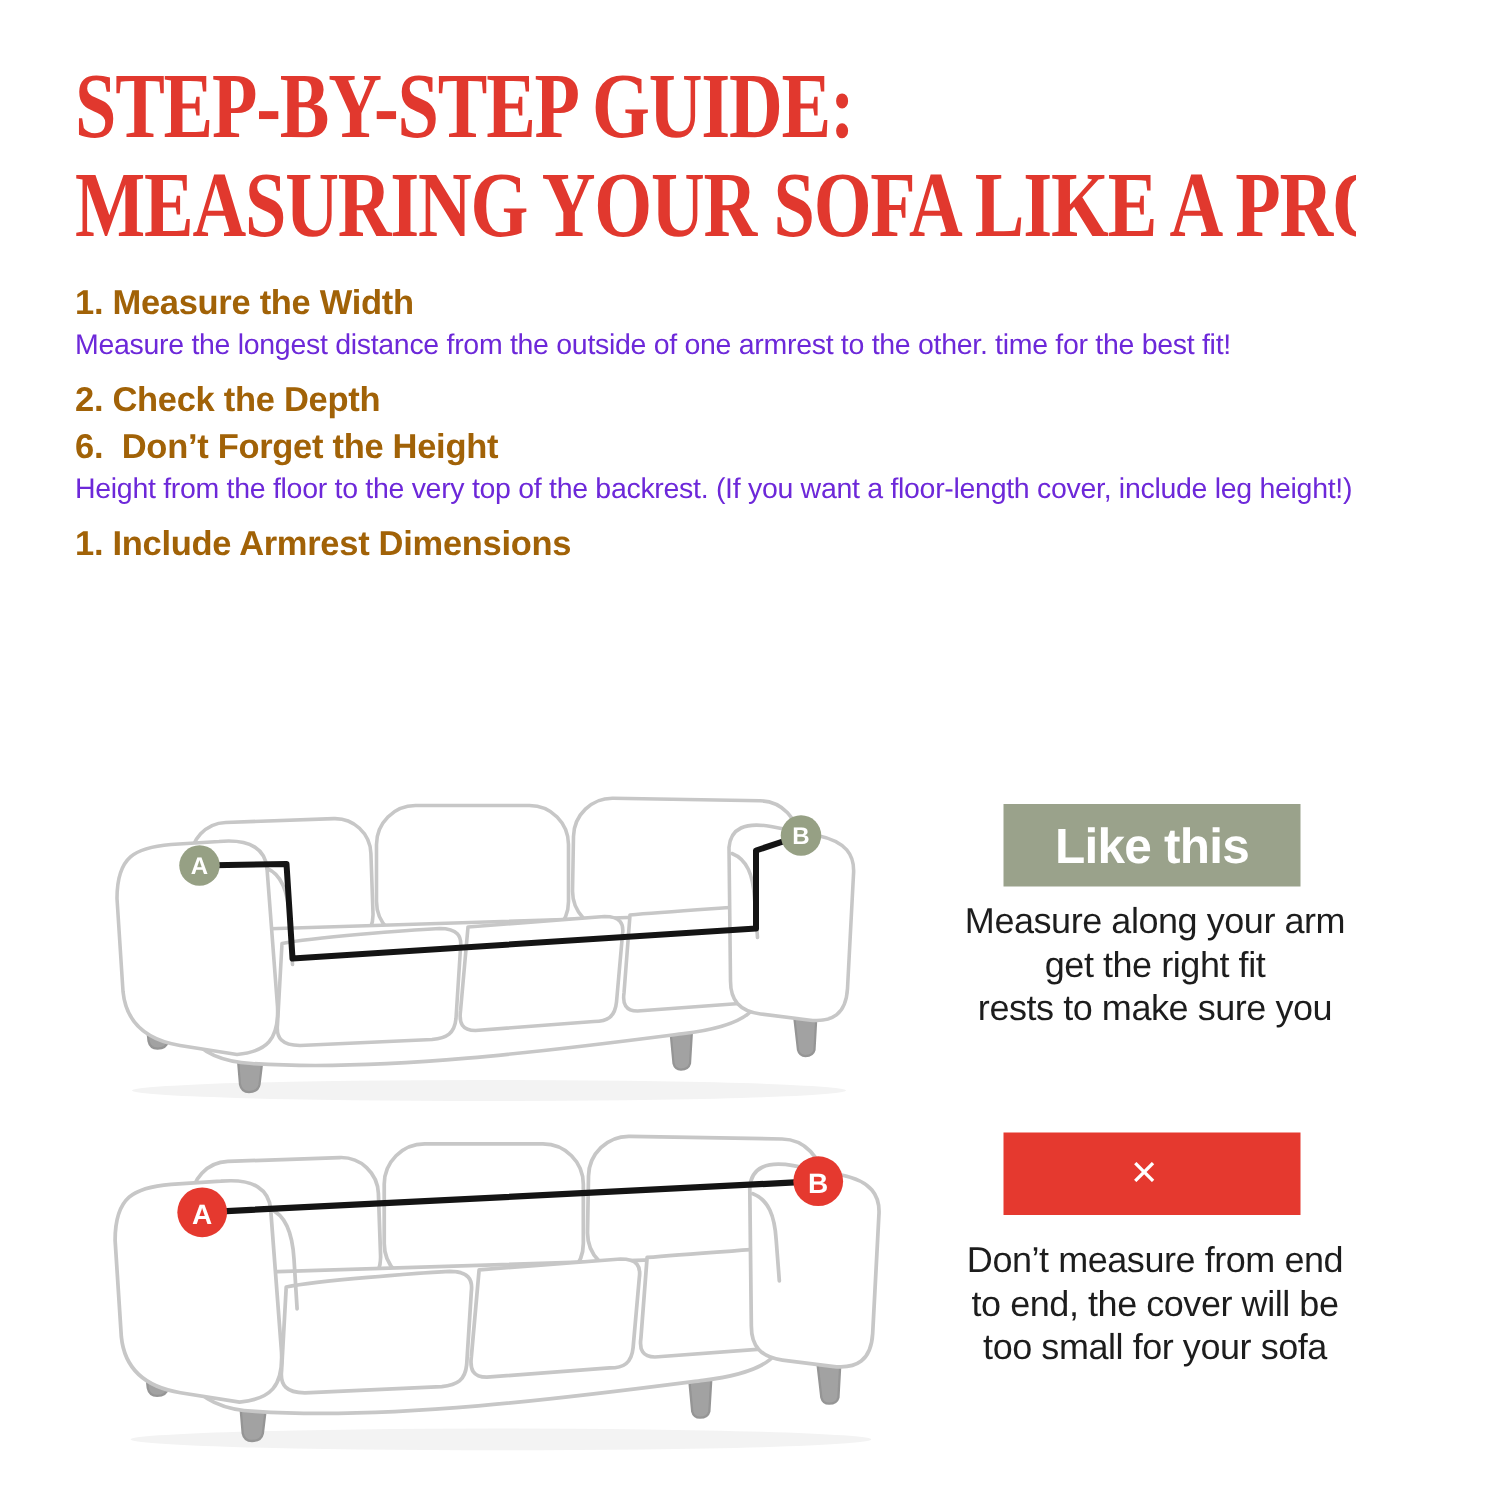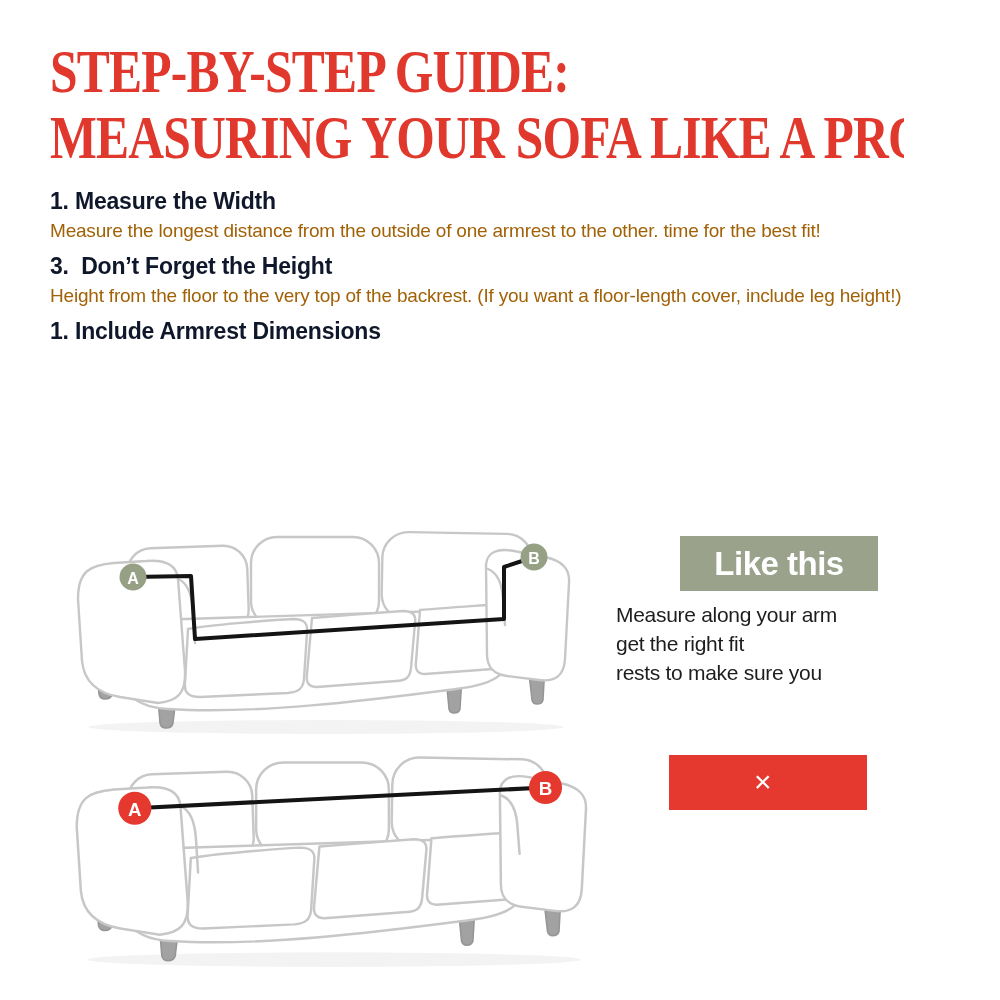--- a/index.html
+++ b/index.html
@@ -33,30 +33,30 @@
   }
 
   
   .steps {
     position: absolute;
     left: 50px;
     top: 188px;
     width: 920px;
   }
   .step-heading {
-    color: #0f172a;
+    color: #a16207;
     font-size: 23px;
     font-weight: 700;
     line-height: 26px;
     margin-bottom: 5px;
     white-space: pre-wrap;
     letter-spacing: -0.2px;
   }
   .step-body {
-    color: #a16207;
+    color: #6d28d9;
     font-size: 19px;
     line-height: 23px;
     margin-bottom: 11px;
     letter-spacing: -0.2px;
   }
 
   
   .sofa-svg { position: absolute; }
   .sofa-like { left: 58px; top: 521px; width: 540px; height: 216px; }
   .sofa-not  { left: 56px; top: 744px; width: 560px; height: 228px; }
@@ -67,36 +67,37 @@
     width: 198px;
     height: 55px;
     display: flex;
     align-items: center;
     justify-content: center;
     color: #ffffff;
     font-size: 33px;
     font-weight: 700;
     letter-spacing: -0.5px;
   }
-  .badge-like { left: 669px; top: 536px; background: #9aa28b; margin-left: 11px; }
+  .badge-like { left: 669px; top: 536px; background: #9aa28b; }
   .badge-not  { left: 669px; top: 755px; background: #e5392f; }
   .badge-not .x-glyph {
     font-weight: 400;
     font-size: 30px;
     margin-right: 11px;
     position: relative;
     top: -1px;
   }
 
   
   .caption {
     position: absolute;
     width: 308px;
+    text-align: center;
     color: #1d1d1d;
-    font-size: 21px;
+    font-size: 24px;
     line-height: 29px;
     letter-spacing: -0.3px;
   }
   .caption-like { left: 616px; top: 600px; }
   .caption-not  { left: 616px; top: 826px; }
 </style>
 </head>
 <body>
 
 <div class="canvas">
@@ -105,23 +106,24 @@
     <span class="tline">STEP-BY-STEP GUIDE:</span>
     <span class="tline">MEASURING YOUR SOFA LIKE A PRO</span>
   </h1>
 
   <div class="steps">
     <div class="step">
       <div class="step-heading">1. Measure the Width</div>
       <div class="step-body">Measure the longest distance from the outside of one armrest to the other. time for the best fit!</div>
     </div>
     <div class="step">
-    </div>
-    <div class="step">
-      <div class="step-heading">3.  Don’t Forget the Height</div>
+      <div class="step-heading">2. Check the Depth</div>
+    </div>
+    <div class="step">
+      <div class="step-heading">6.  Don’t Forget the Height</div>
       <div class="step-body">Height from the floor to the very top of the backrest. (If you want a floor-length cover, include leg height!)</div>
     </div>
     <div class="step">
       <div class="step-heading">1. Include Armrest Dimensions</div>
     </div>
   </div>
 
   <svg class="sofa-svg sofa-like" viewBox="0 0 540 216">
     <defs>
       <g id="sofa-art" stroke="#c7c7c7" stroke-width="2.4" fill="#ffffff" stroke-linejoin="round" stroke-linecap="round">
@@ -184,14 +186,19 @@
     </g>
     <g>
       <circle cx="472" cy="40" r="16" fill="#e5392f"></circle>
       <text x="472" y="41" text-anchor="middle" dominant-baseline="central" font-size="18" font-weight="bold" fill="#ffffff" font-family="Liberation Sans, sans-serif">B</text>
     </g>
   </svg>
 
   <div class="badge badge-not">
     <span class="x-glyph">×</span>
   </div>
+  <div class="caption caption-not">
+    <div>Don’t measure from end</div>
+    <div>to end, the cover will be</div>
+    <div>too small for your sofa</div>
+  </div>
 
 </div>
 
 </body></html>

